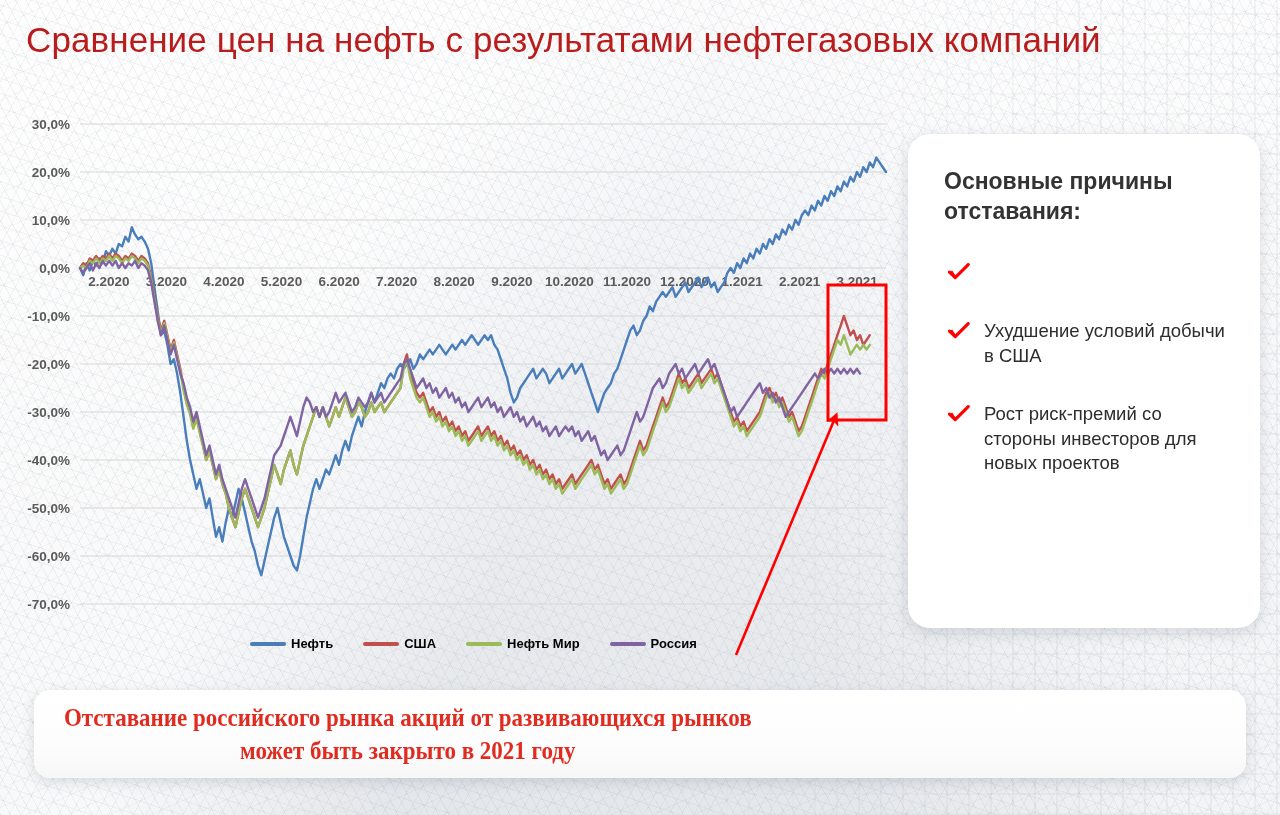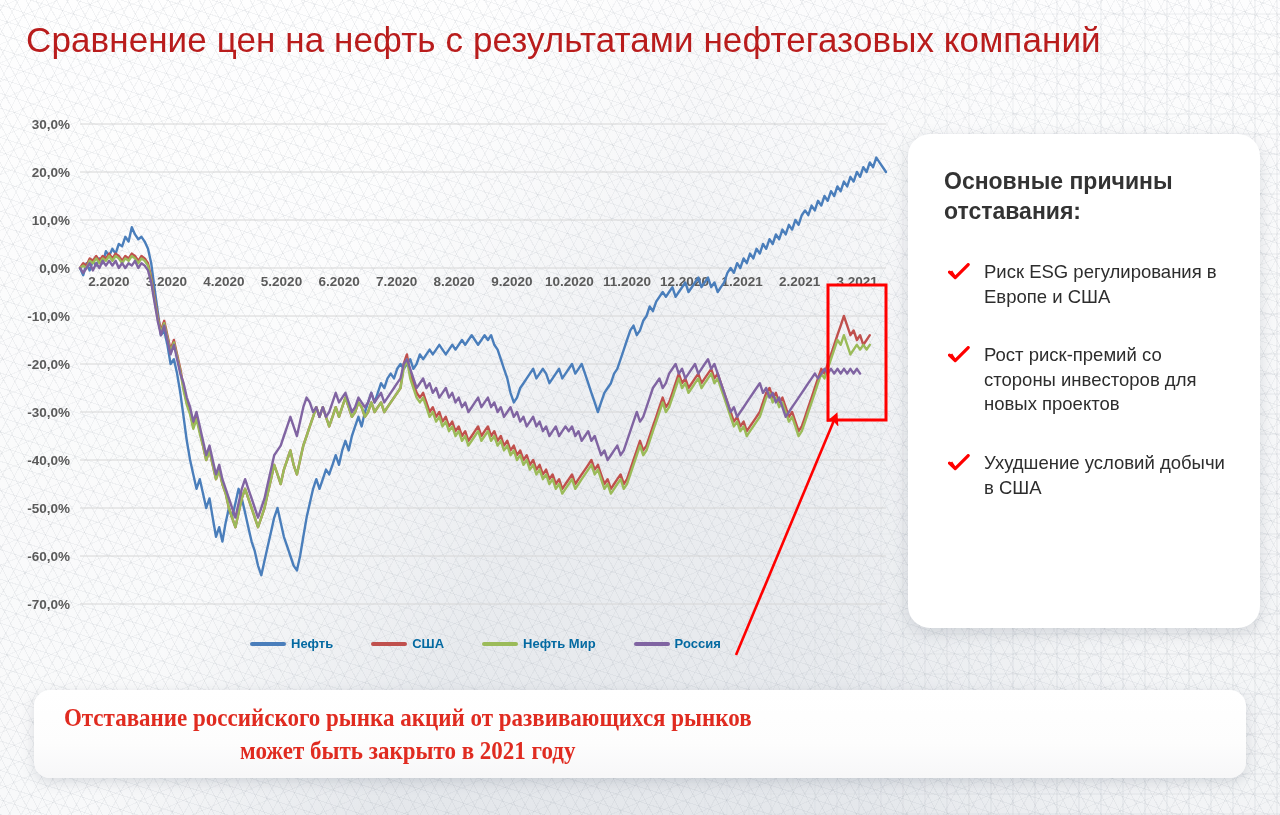--- a/index.html
+++ b/index.html
@@ -43,22 +43,22 @@
   
   #title{
     position:absolute;left:26px;top:20px;z-index:5;
     font-size:35px;color:#b91c1c;letter-spacing:.1px;white-space:nowrap;
   }
 
   
   #chart-panel{position:absolute;left:0px;top:100px;width:900px;height:570px;z-index:4;font-weight:bold;}
   #chart-svg{position:absolute;left:0;top:0;}
   #legend{
-    position:absolute;left:250px;top:536px;display:flex;gap:38px;align-items:center;
-    font-size:13px;color:#0369a1;
+    position:absolute;left:250px;top:536px;display:flex;gap:30px;align-items:center;
+    font-size:13px;color:#000000;
   }
   .legend-item{display:flex;align-items:center;gap:5px;}
   .legend-swatch{width:36px;height:4px;border-radius:2px;display:block;}
 
   
   #reasons-card{
     position:absolute;left:908px;top:134px;width:352px;height:494px;z-index:6;
     background:#fff;border-radius:22px;
     box-shadow:0 5px 16px rgba(90,100,115,.20);
     padding:0;box-sizing:border-box;
@@ -169,36 +169,35 @@
 </div>
 
 <div id="reasons-card">
   <div id="reasons-title">Основные причины отставания:</div>
   <div id="reasons-list">
       <div class="reason">
         <span class="check-icon"><svg width="22" height="18" viewBox="0 0 22 18">
             <path d="M1.5 9.2 L7.2 14.6 L20.2 1.6 L17.2 6.2 L7.4 12.6 L4.2 7.6 Z" fill="#ff0000"></path>
             <path d="M1.5 9.2 L7.2 14.6 L20.2 1.6" fill="none" stroke="#ff0000" stroke-width="3.2" stroke-linecap="round" stroke-linejoin="round"></path>
           </svg></span>
-        <span class="reason-text">Риск ESG регулирования в Европе и США</span>
+      </div>
+      <div class="reason">
+        <span class="check-icon"><svg width="22" height="18" viewBox="0 0 22 18">
+            <path d="M1.5 9.2 L7.2 14.6 L20.2 1.6 L17.2 6.2 L7.4 12.6 L4.2 7.6 Z" fill="#ff0000"></path>
+            <path d="M1.5 9.2 L7.2 14.6 L20.2 1.6" fill="none" stroke="#ff0000" stroke-width="3.2" stroke-linecap="round" stroke-linejoin="round"></path>
+          </svg></span>
+        <span class="reason-text">Ухудшение условий добычи в США</span>
       </div>
       <div class="reason">
         <span class="check-icon"><svg width="22" height="18" viewBox="0 0 22 18">
             <path d="M1.5 9.2 L7.2 14.6 L20.2 1.6 L17.2 6.2 L7.4 12.6 L4.2 7.6 Z" fill="#ff0000"></path>
             <path d="M1.5 9.2 L7.2 14.6 L20.2 1.6" fill="none" stroke="#ff0000" stroke-width="3.2" stroke-linecap="round" stroke-linejoin="round"></path>
           </svg></span>
         <span class="reason-text">Рост риск-премий со стороны инвесторов для новых проектов</span>
       </div>
-      <div class="reason">
-        <span class="check-icon"><svg width="22" height="18" viewBox="0 0 22 18">
-            <path d="M1.5 9.2 L7.2 14.6 L20.2 1.6 L17.2 6.2 L7.4 12.6 L4.2 7.6 Z" fill="#ff0000"></path>
-            <path d="M1.5 9.2 L7.2 14.6 L20.2 1.6" fill="none" stroke="#ff0000" stroke-width="3.2" stroke-linecap="round" stroke-linejoin="round"></path>
-          </svg></span>
-        <span class="reason-text">Ухудшение условий добычи в США</span>
-      </div>
     </div>
 </div>
 
 <div id="banner">
   <div id="banner-text">
     <span>Отставание российского рынка акций от развивающихся рынков</span><br>
     <span>может быть закрыто в 2021 году</span>
   </div>
 </div>
 

